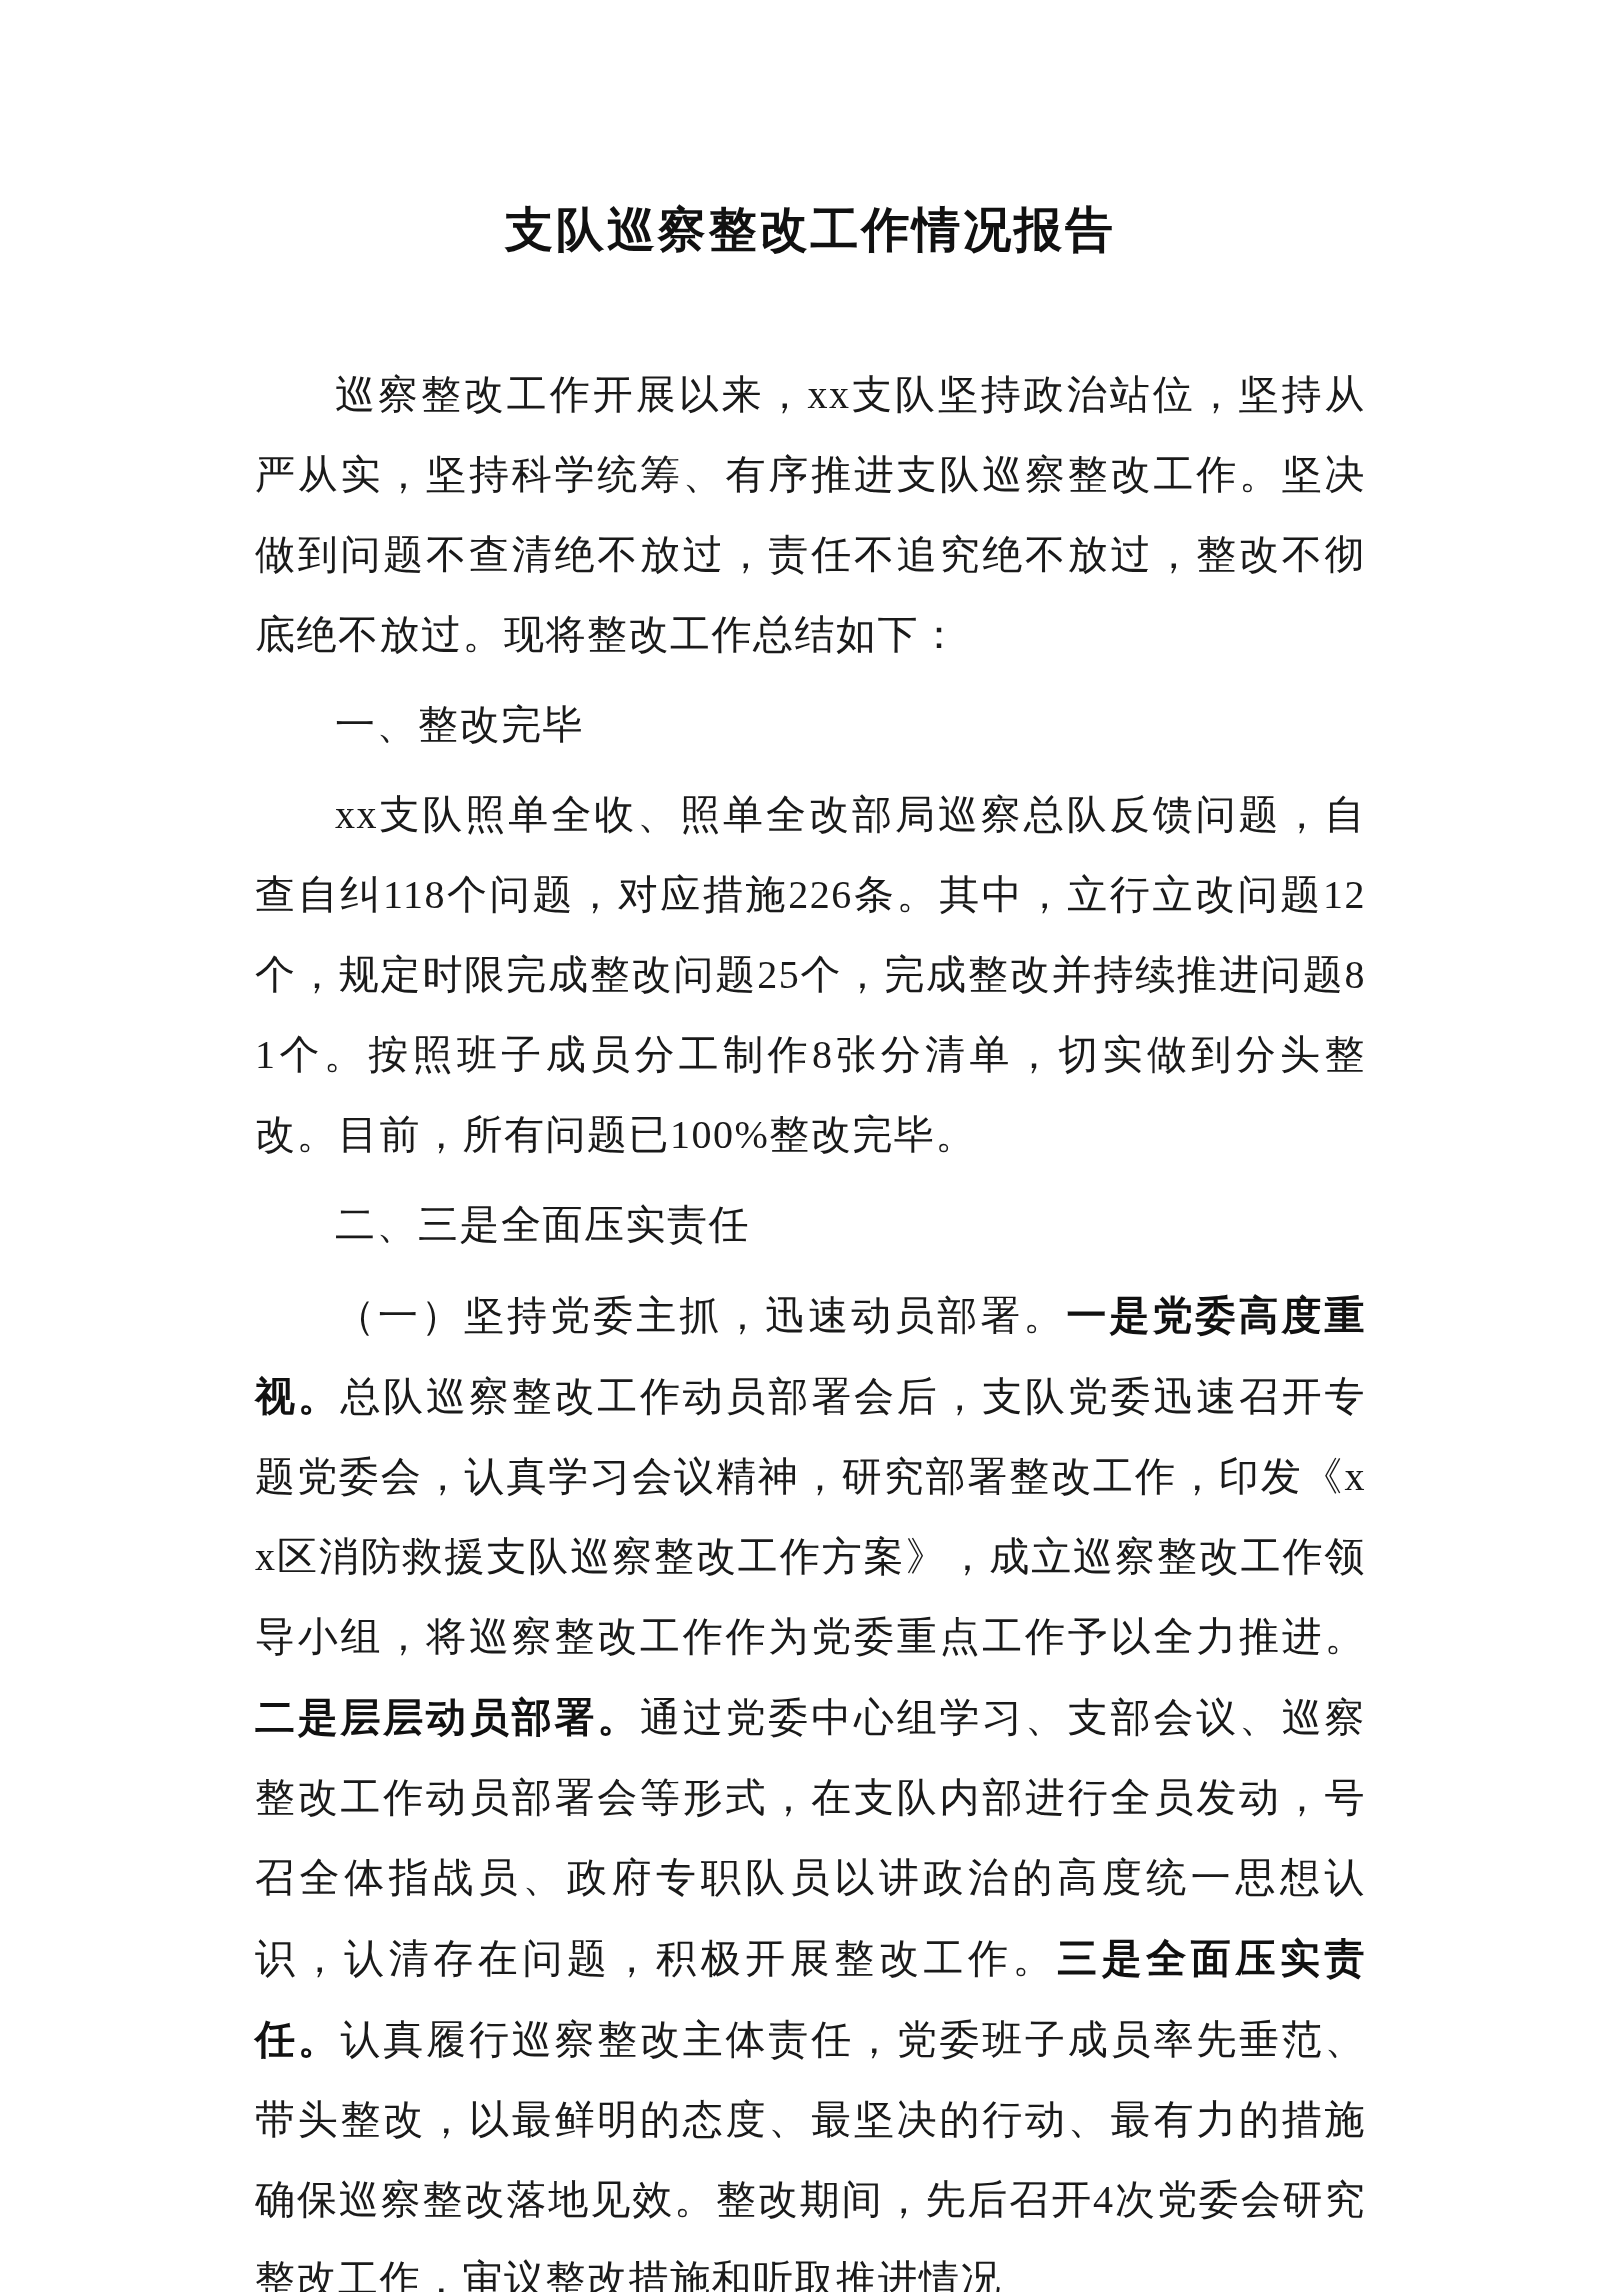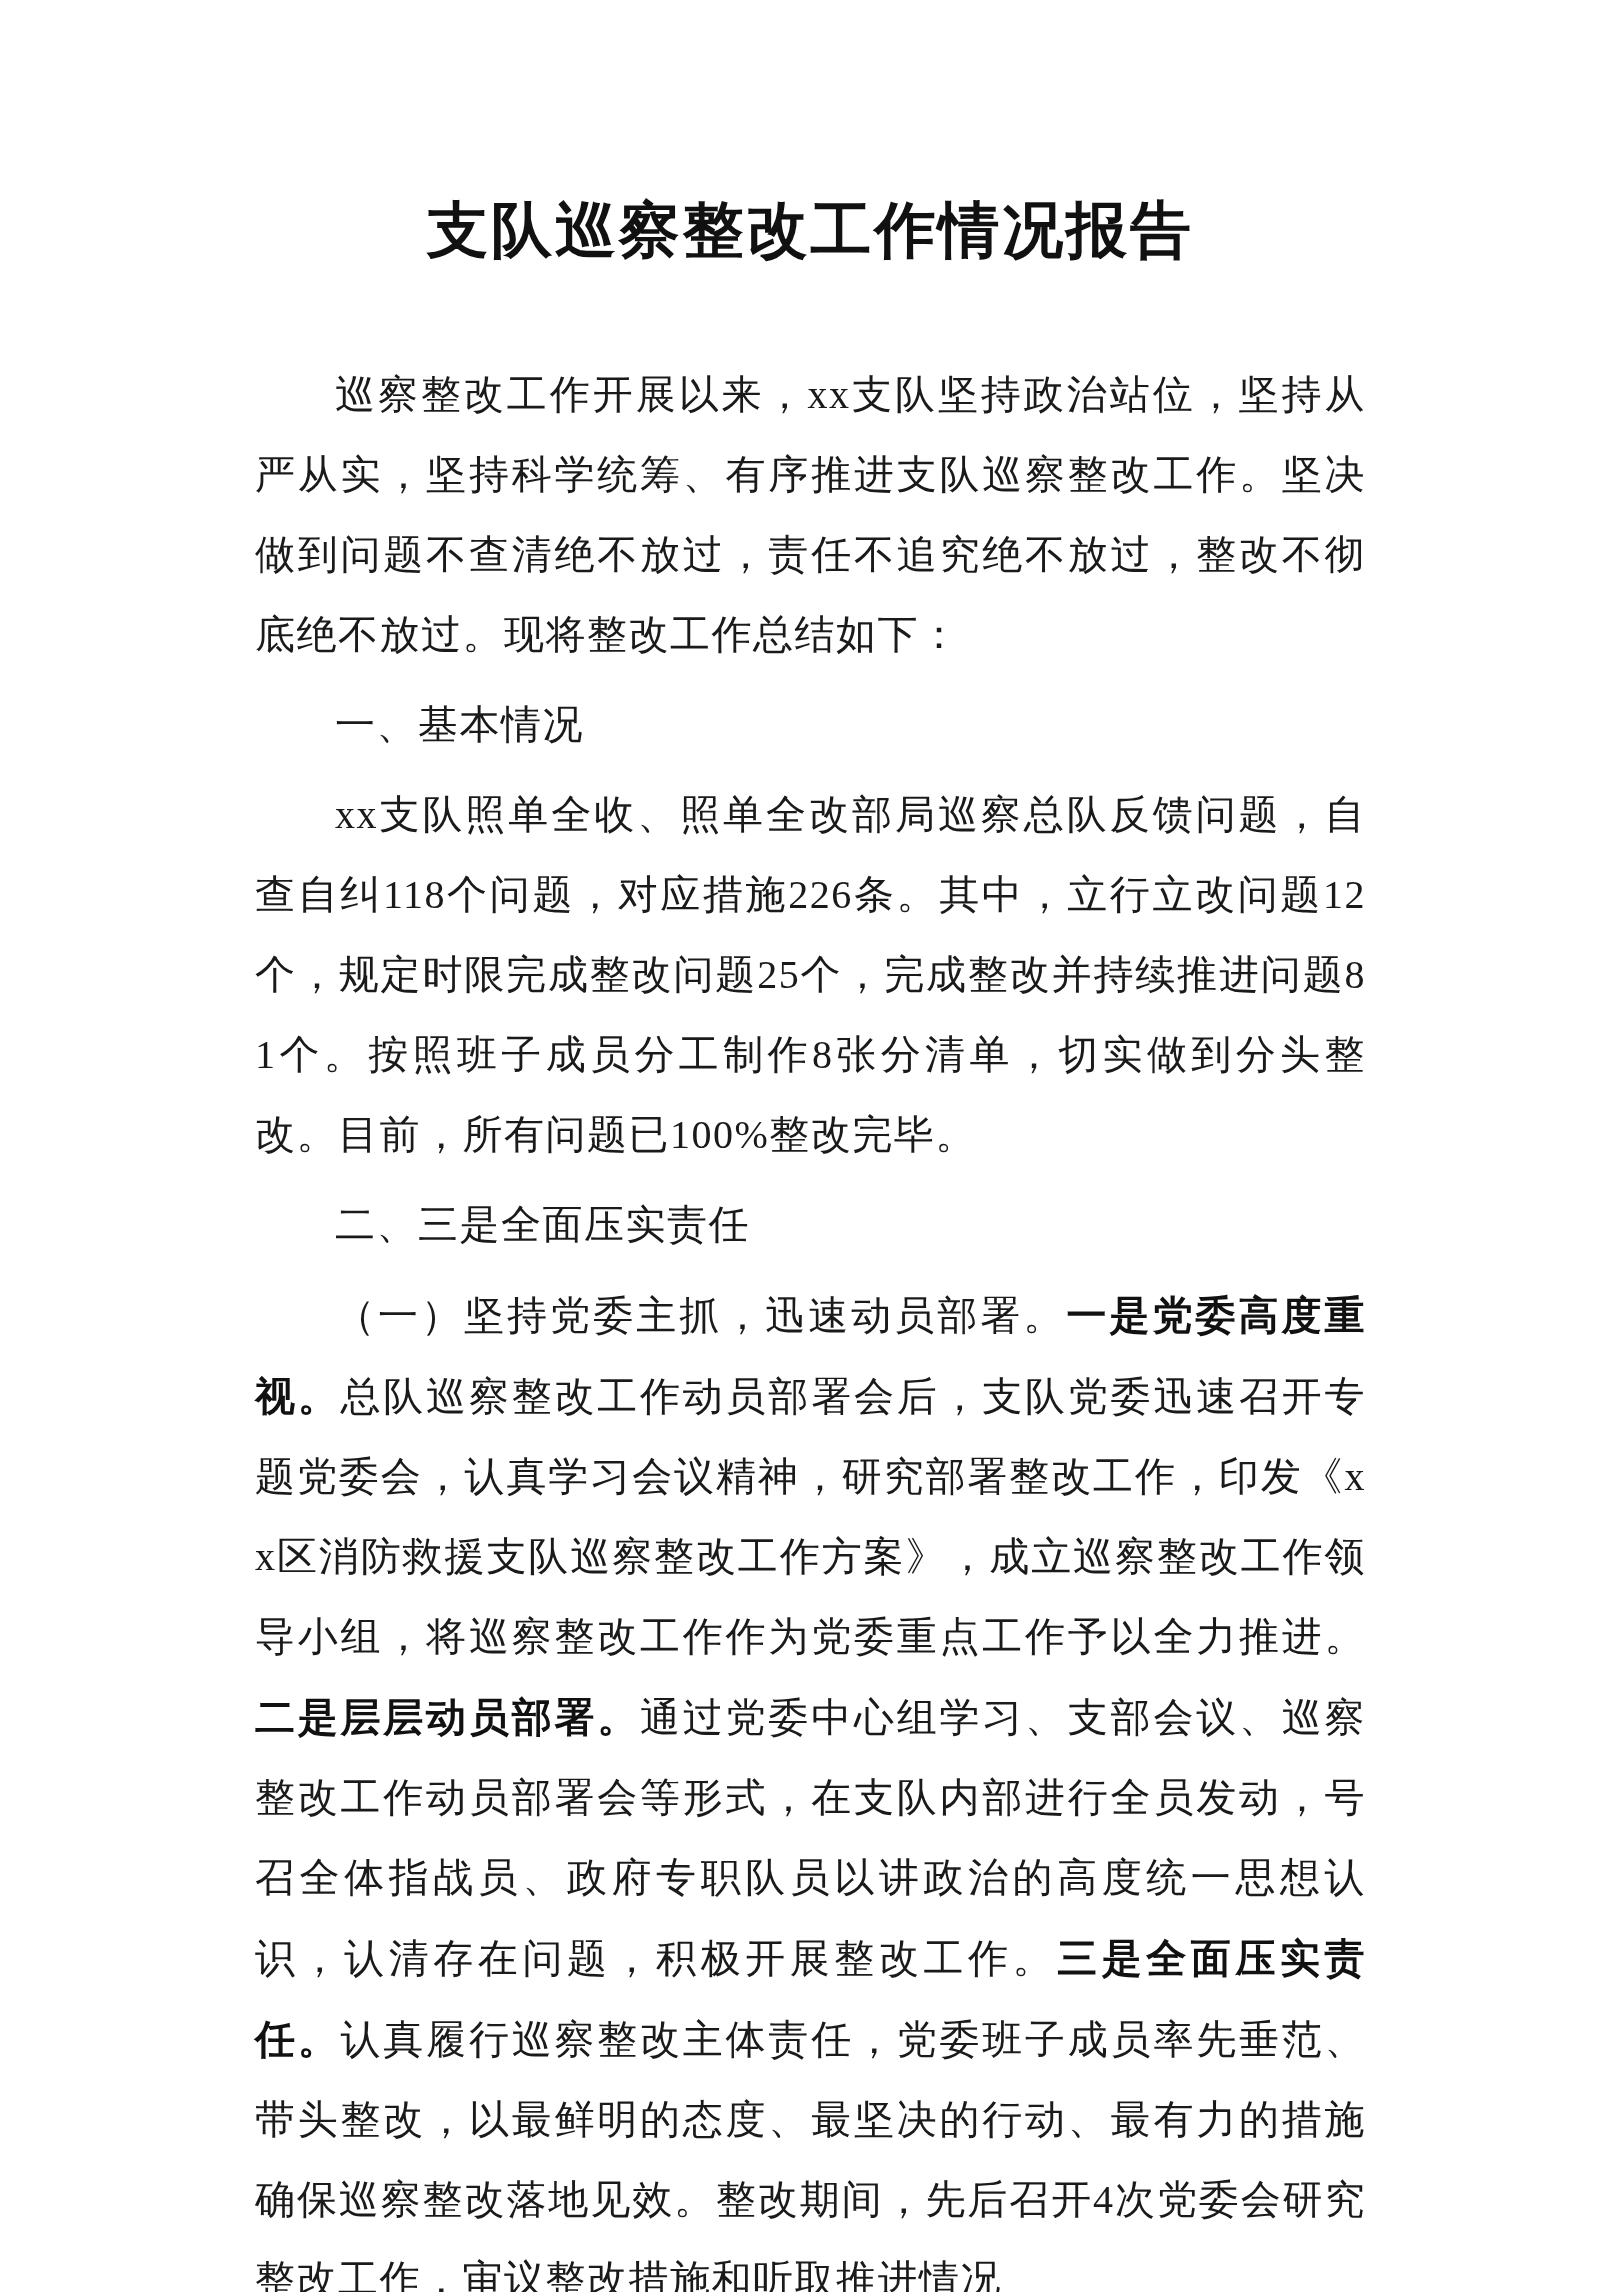--- a/index.html
+++ b/index.html
@@ -15,21 +15,21 @@
     background: #ffffff;
     box-sizing: border-box;
     padding: 191px 245px 0 245px;
     color: #1a1a1a;
     font-family: "Liberation Serif", "DejaVu Serif", serif;
     overflow: hidden;
   }
   .doc-title {
     font-family: "Liberation Sans", "DejaVu Sans", sans-serif;
     font-weight: 900;
-    font-size: 61px;
+    font-size: 48px;
     line-height: 78px;
     text-align: center;
     letter-spacing: 2.9px;
     color: #111111;
     margin: 0 0 86px 0;
   }
   .doc-body {
     width: 100%;
   }
   .para {
@@ -47,19 +47,19 @@
     color: #111111;
   }
 </style>
 </head>
 <body>
 
 <div class="page">
   <h1 class="doc-title">支队巡察整改工作情况报告</h1>
   <div class="doc-body">
       <p class="para"><span>巡察整改工作开展以来，xx支队坚持政治站位，坚持从严从实，坚持科学统筹、有序推进支队巡察整改工作。坚决做到问题不查清绝不放过，责任不追究绝不放过，整改不彻底绝不放过。现将整改工作总结如下：</span></p>
-      <p class="para"><span>一、基本情况</span></p>
+      <p class="para"><span>一、整改完毕</span></p>
       <p class="para"><span>xx支队照单全收、照单全改部局巡察总队反馈问题，自查自纠118个问题，对应措施226条。其中，立行立改问题12个，规定时限完成整改问题25个，完成整改并持续推进问题81个。按照班子成员分工制作8张分清单，切实做到分头整改。目前，所有问题已100%整改完毕。</span></p>
       <p class="para"><span>二、三是全面压实责任</span></p>
       <p class="para"><span>（一）坚持党委主抓，迅速动员部署。</span><b>一是党委高度重视。</b><span>总队巡察整改工作动员部署会后，支队党委迅速召开专题党委会，认真学习会议精神，研究部署整改工作，印发《xx区消防救援支队巡察整改工作方案》，成立巡察整改工作领导小组，将巡察整改工作作为党委重点工作予以全力推进。</span><b>二是层层动员部署。</b><span>通过党委中心组学习、支部会议、巡察整改工作动员部署会等形式，在支队内部进行全员发动，号召全体指战员、政府专职队员以讲政治的高度统一思想认识，认清存在问题，积极开展整改工作。</span><b>三是全面压实责任。</b><span>认真履行巡察整改主体责任，党委班子成员率先垂范、带头整改，以最鲜明的态度、最坚决的行动、最有力的措施确保巡察整改落地见效。整改期间，先后召开4次党委会研究整改工作，审议整改措施和听取推进情况</span></p>
     </div>
 </div>
 
 
 </body></html>

